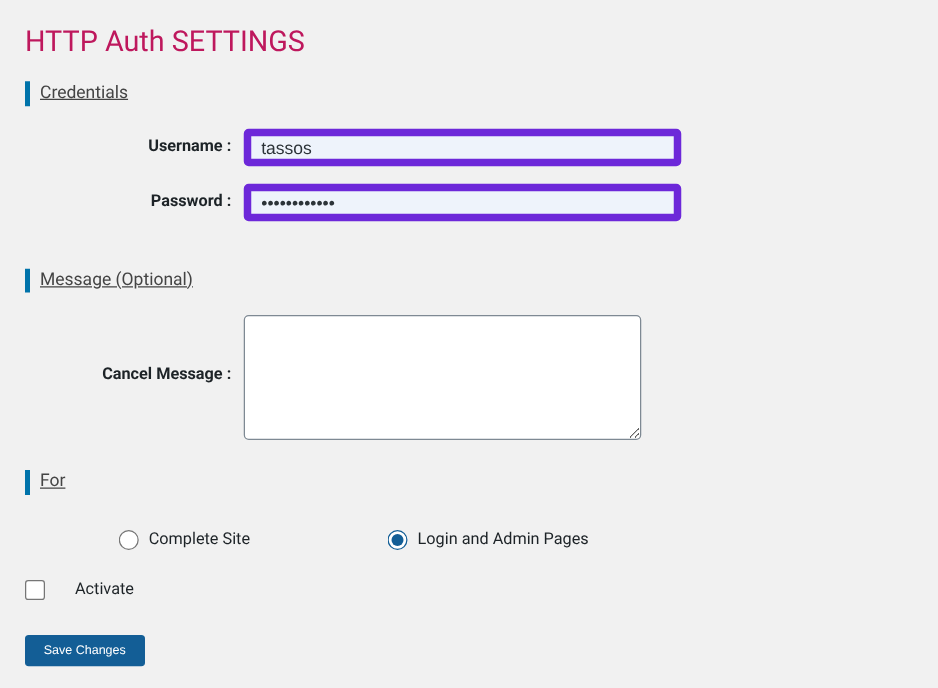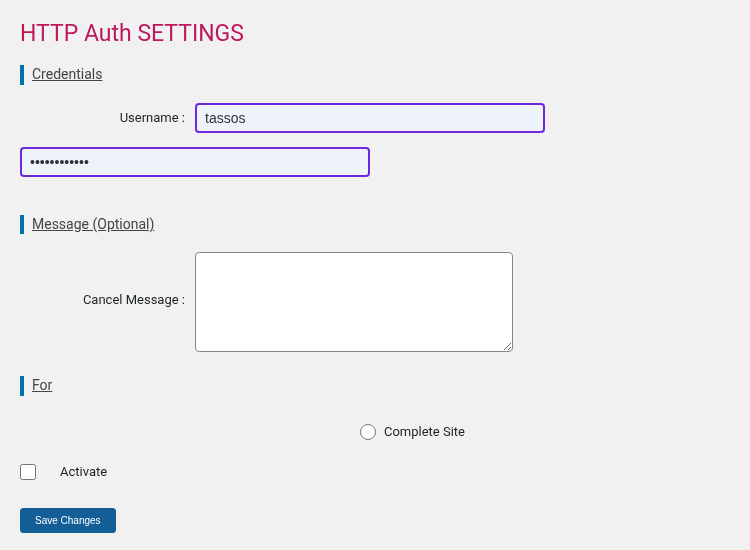--- a/index.html
+++ b/index.html
@@ -34,28 +34,28 @@
     }
     .form-row-top {
       display: flex;
       align-items: flex-start;
     }
     .form-label {
       width: 175px;
       text-align: right;
       padding-right: 10px;
       font-size: 13px;
-      font-weight: 400;
+      font-weight: 700;
       color: #1d2327;
     }
     .text-input {
       width: 350px;
       padding: 4px 8px;
       font-size: 14px;
-      border: 2px solid #6d28d9;
+      border: 6px solid #6d28d9;
       border-radius: 4px;
       background: #eef3fb;
       color: #2c3338;
       height: 30px;
     }
     .textarea-input {
       width: 318px;
       height: 100px;
       padding: 6px 8px;
       font-size: 14px;
@@ -63,21 +63,20 @@
       border-radius: 4px;
       background: #fff;
       resize: both;
     }
     .radio-row {
       display: flex;
       align-items: center;
       margin-left: 75px;
       margin-bottom: 24px;
       gap: 110px;
-      flex-direction: column;
     }
     .radio-option {
       display: flex;
       align-items: center;
       gap: 8px;
       font-size: 13px;
       color: #1d2327;
     }
     .radio-option input[type="radio"] {
       width: 16px;
@@ -121,20 +120,21 @@
 <h1 class="page-title">HTTP Auth SETTINGS</h1>
 
 <div class="section-header">Credentials</div>
 
 <div class="form-row">
   <label class="form-label">Username :</label>
   <input type="text" class="text-input" value="tassos" style="">
 </div>
 
 <div class="form-row">
+  <label class="form-label">Password :</label>
   <input type="text" class="text-input" value="••••••••••••" style="">
 </div>
 
 <div class="spacer-20"></div>
 
 <div class="section-header">Message (Optional)</div>
 
 <div class="form-row-top">
   <label class="form-label" style="padding-top:40px;">Cancel Message :</label>
   <textarea class="textarea-input" style=""></textarea>
@@ -144,20 +144,24 @@
 
 <div class="section-header">For</div>
 
 <div class="spacer-10"></div>
 
 <div class="radio-row">
   <label class="radio-option">
     <input type="radio" name="for" style="">
     <span>Complete Site</span>
   </label>
+  <label class="radio-option">
+    <input type="radio" name="for" checked="" style="">
+    <span>Login and Admin Pages</span>
+  </label>
 </div>
 
 <label class="checkbox-row">
   <input type="checkbox" style="">
   <span>Activate</span>
 </label>
 
 <button class="save-button">Save Changes</button>
 
 

